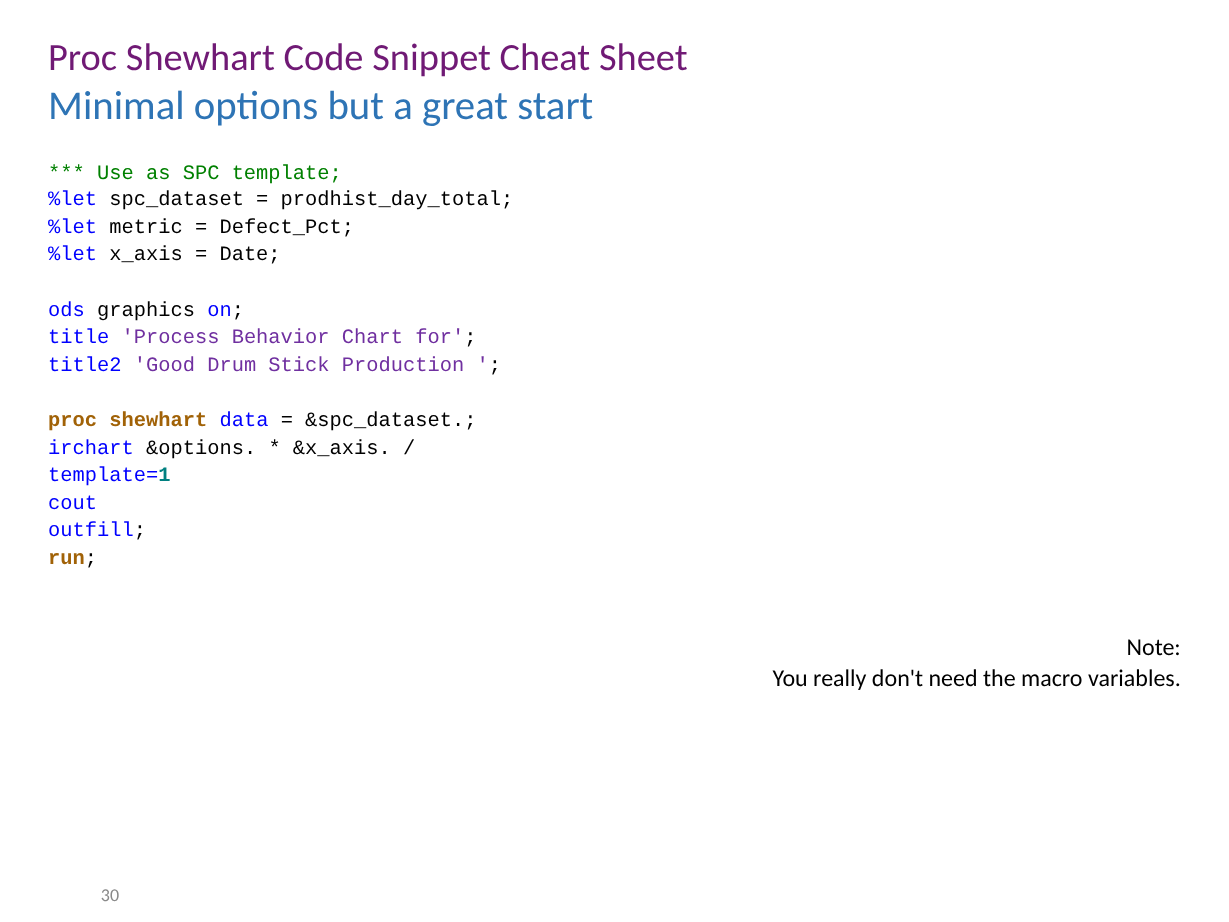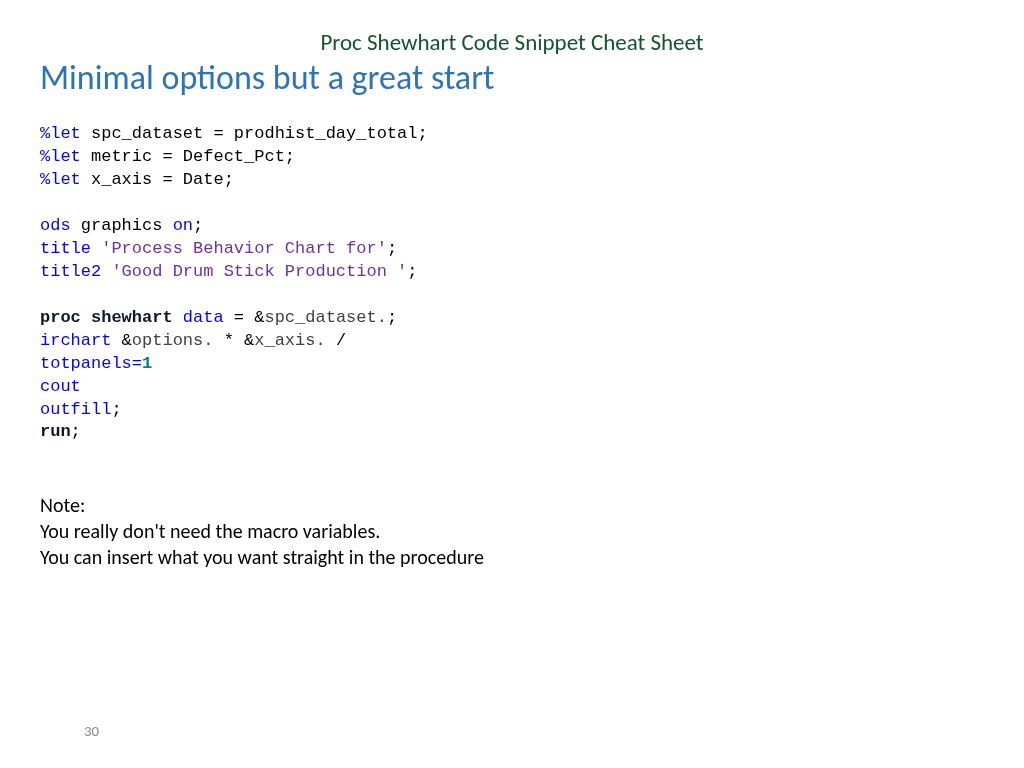--- a/index.html
+++ b/index.html
@@ -6,83 +6,83 @@
     body {
       width: 1024px;
       height: 768px;
       background: #ffffff;
       font-family: Calibri, 'Segoe UI', Arial, sans-serif;
       padding: 28px 40px 20px 40px;
       position: relative;
       overflow: hidden;
     }
     .title {
-      color: #14532d;
-      font-size: 23px;
+      color: #701a75;
+      font-size: 32px;
       font-weight: 400;
       line-height: 1.25;
-      text-align: center;
     }
     .subtitle {
       color: #2e74b5;
       font-size: 34px;
       font-weight: 400;
       line-height: 1.25;
       margin-bottom: 24px;
     }
     .code-block {
       font-family: 'Courier New', Courier, monospace;
       font-size: 17px;
       line-height: 1.35;
       margin-bottom: 48px;
     }
     .code-line { white-space: pre; }
     .c-green { color: #008000; }
     .c-blue { color: #0000ff; font-family: Liberation Mono, monospace; }
     .c-black { color: #000000; }
     .c-purple { color: #7030a0; }
-    .c-navy-bold { color: #0f172a; font-weight: bold; text-align: right; }
-    .c-teal { color: #404040; }
+    .c-navy-bold { color: #a16207; font-weight: bold; text-align: right; }
+    .c-teal { color: #000000; }
     .c-num { color: #008080; font-weight: bold; }
     .note-block {
       font-family: Calibri, 'Segoe UI', Arial, sans-serif;
       font-size: 20px;
       color: #000000;
       line-height: 1.3;
+      text-align: right;
     }
     .page-number {
       position: absolute;
-      bottom: 28px;
+      bottom: 12px;
       left: 84px;
       color: #898989;
       font-size: 15px;
     }
   </style>
 </head>
 <body>
 
 <div class="title">Proc Shewhart Code Snippet Cheat Sheet</div>
 <div class="subtitle">Minimal options but a great start</div>
 
 <div class="code-block">
+  <div class="code-line"><span class="c-green">*** Use as SPC template;</span></div>
   <div class="code-line"><span class="c-blue">%let</span><span class="c-black"> spc_dataset = prodhist_day_total;</span></div>
   <div class="code-line"><span class="c-blue">%let</span><span class="c-black"> metric = Defect_Pct;</span></div>
   <div class="code-line"><span class="c-blue">%let</span><span class="c-black"> x_axis = Date;</span></div>
   <div class="code-line">&nbsp;</div>
   <div class="code-line"><span class="c-blue">ods</span><span class="c-black"> graphics </span><span class="c-blue">on</span><span class="c-black">;</span></div>
   <div class="code-line"><span class="c-blue">title</span><span class="c-purple"> 'Process Behavior Chart for'</span><span class="c-black">;</span></div>
   <div class="code-line"><span class="c-blue">title2</span><span class="c-purple"> 'Good Drum Stick Production '</span><span class="c-black">;</span></div>
   <div class="code-line">&nbsp;</div>
   <div class="code-line"><span class="c-navy-bold">proc</span><span class="c-navy-bold"> shewhart</span><span class="c-blue"> data</span><span class="c-black"> = &amp;</span><span class="c-teal">spc_dataset.</span><span class="c-black">;</span></div>
   <div class="code-line"><span class="c-blue">irchart</span><span class="c-black"> &amp;</span><span class="c-teal">options.</span><span class="c-black"> * &amp;</span><span class="c-teal">x_axis.</span><span class="c-black"> /</span></div>
-  <div class="code-line"><span class="c-blue">totpanels=</span><span class="c-num">1</span></div>
+  <div class="code-line"><span class="c-blue">template=</span><span class="c-num">1</span></div>
   <div class="code-line"><span class="c-blue">cout</span></div>
   <div class="code-line"><span class="c-blue">outfill</span><span class="c-black">;</span></div>
   <div class="code-line"><span class="c-navy-bold">run</span><span class="c-black">;</span></div>
 </div>
 
 <div class="note-block">
   <div>Note:</div>
   <div>You really don't need the macro variables.</div>
-  <div>You can insert what you want straight in the procedure</div>
 </div>
 
 <div class="page-number">30</div>
 
 </body></html>

